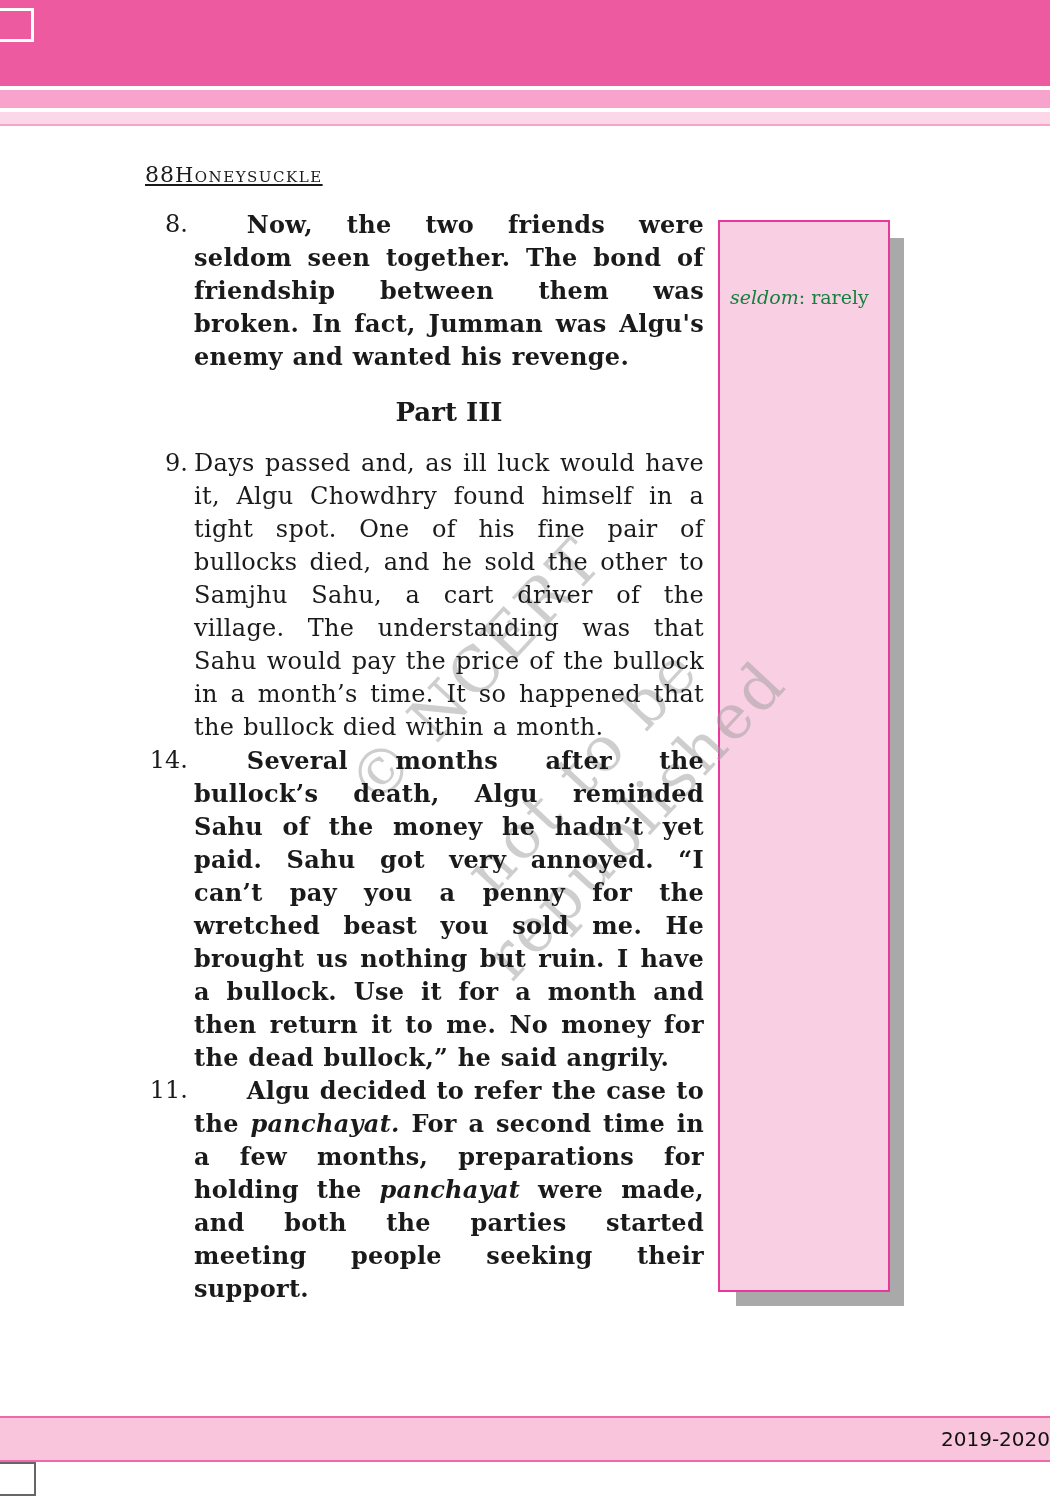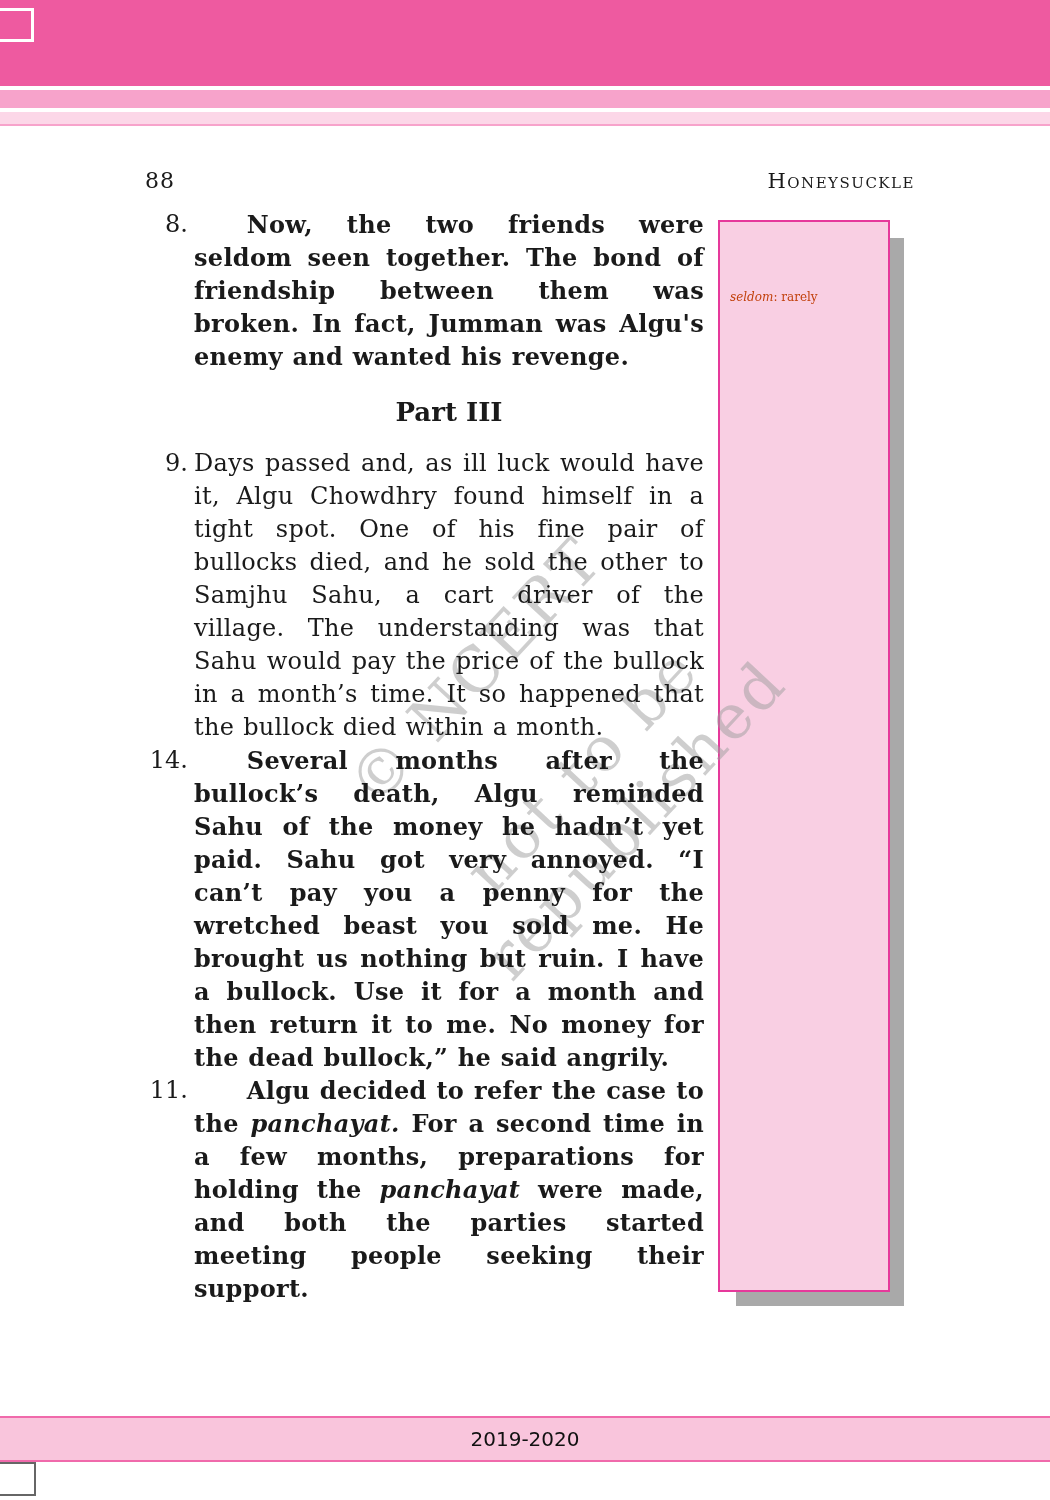--- a/index.html
+++ b/index.html
@@ -22,33 +22,33 @@
     position:absolute;top:8px;left:0;width:34px;height:34px;
     border:3px solid #ffffff;border-left:none;background:transparent;z-index:4;
   }
   .corner-square-bottom{
     position:absolute;top:1462px;left:0;width:36px;height:34px;
     background:#ffffff;border:2px solid #666;border-left:none;z-index:4;
   }
 
   
   .running-head{
-    position:absolute;top:168px;left:145px;width:770px;
-    display:flex;justify-content:space-between;align-items:baseline;z-index:3;
+    position:absolute;top:162px;left:145px;width:770px;
+    display:flex;justify-content:flex-start;align-items:baseline;z-index:3;text-decoration:underline;
   }
   .page-number{font-size:22px;letter-spacing:1px;}
   .book-title{font-variant:small-caps;font-size:21px;letter-spacing:1.5px;}
 
   
   .sidebar{
     position:absolute;left:718px;top:220px;width:172px;height:1072px;
     background:var(--sidebar-fill);border:2px solid var(--sidebar-border);
     box-shadow:16px 16px 0 -2px var(--shadow);z-index:1;
   }
-  .gloss{position:absolute;left:10px;width:152px;font-size:12px;line-height:26px;color:#c2410c;}
+  .gloss{position:absolute;left:10px;width:152px;font-size:19px;line-height:26px;color:#15803d;}
   .gloss .term{font-style:italic;}
   .gloss-1{top:62px;}
   .gloss-2{top:366px;}
 
   
   .watermark{
     position:absolute;left:190px;top:600px;width:730px;
     transform:rotate(-47deg);transform-origin:center;
     text-align:center;color:var(--watermark);opacity:.5;
     font-size:62px;letter-spacing:3px;z-index:2;pointer-events:none;
@@ -68,21 +68,21 @@
   .ptext.indent{text-indent:2.2em;font-weight:bold;}
   .part-heading{
     margin:24px 0 20px 6px;width:510px;text-align:center;
     font-size:26px;font-weight:bold;line-height:30px;
   }
 
   
   .footer-band{
     position:absolute;left:0;right:0;top:1416px;height:46px;
     background:var(--footer-band);border-top:2px solid #f06aab;border-bottom:2px solid #f06aab;
-    display:flex;align-items:center;justify-content:center;z-index:3;
+    display:flex;align-items:center;justify-content:flex-end;z-index:3;
   }
   .footer-year{font-size:20px;font-family:"DejaVu Sans","Liberation Sans",sans-serif;color:#111;}
 </style>
 </head>
 <body>
 
 <div class="page">
 
   <div class="band-dark"></div>
   <div class="band-mid"></div>

